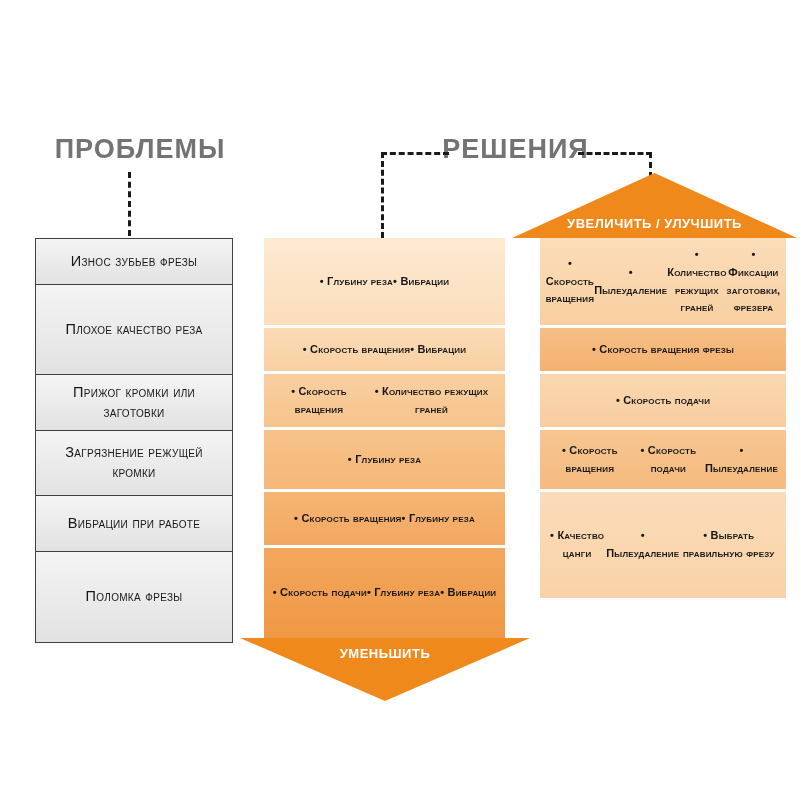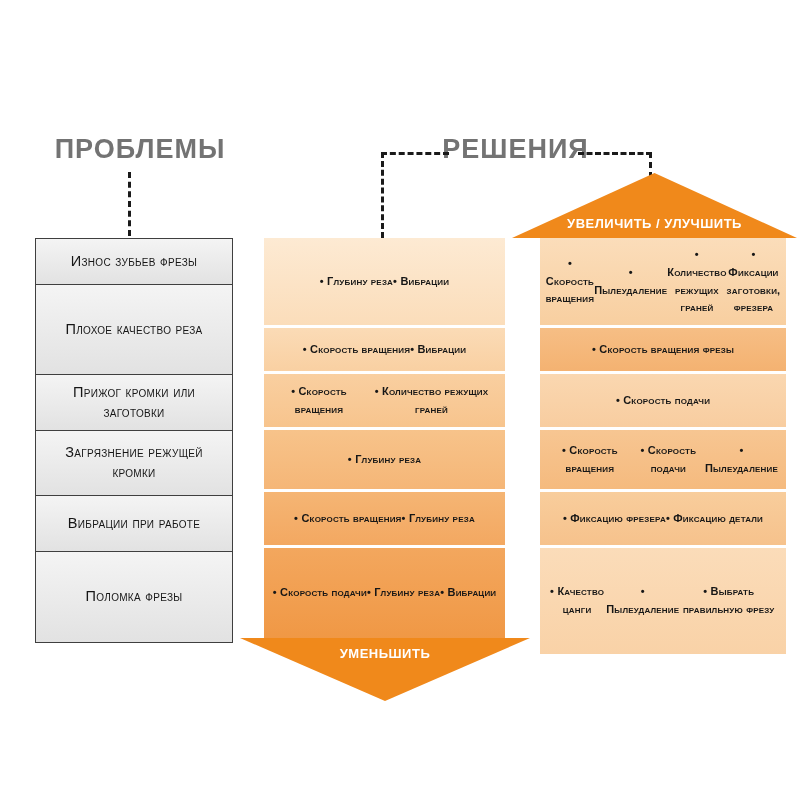--- a/index.html
+++ b/index.html
@@ -121,24 +121,20 @@
       <div class="item">Скорость вращения фрезы</div>
     </div>
     <div class="row o-row s3" style="height:53px">
       <div class="item">Скорость подачи</div>
     </div>
     <div class="row o-row s4" style="height:59px">
       <div class="item">Скорость вращения</div>
       <div class="item">Скорость подачи</div>
       <div class="item">Пылеудаление</div>
     </div>
-    <div class="row o-row s5" style="height:53px">
-      <div class="item">Фиксацию фрезера</div>
-      <div class="item">Фиксацию детали</div>
-    </div>
     <div class="row o-row s6" style="height:106px">
       <div class="item">Качество цанги</div>
       <div class="item">Пылеудаление</div>
       <div class="item">Выбрать правильную фрезу</div>
     </div>
   </div>
 
 </div>
 
 </body></html>

